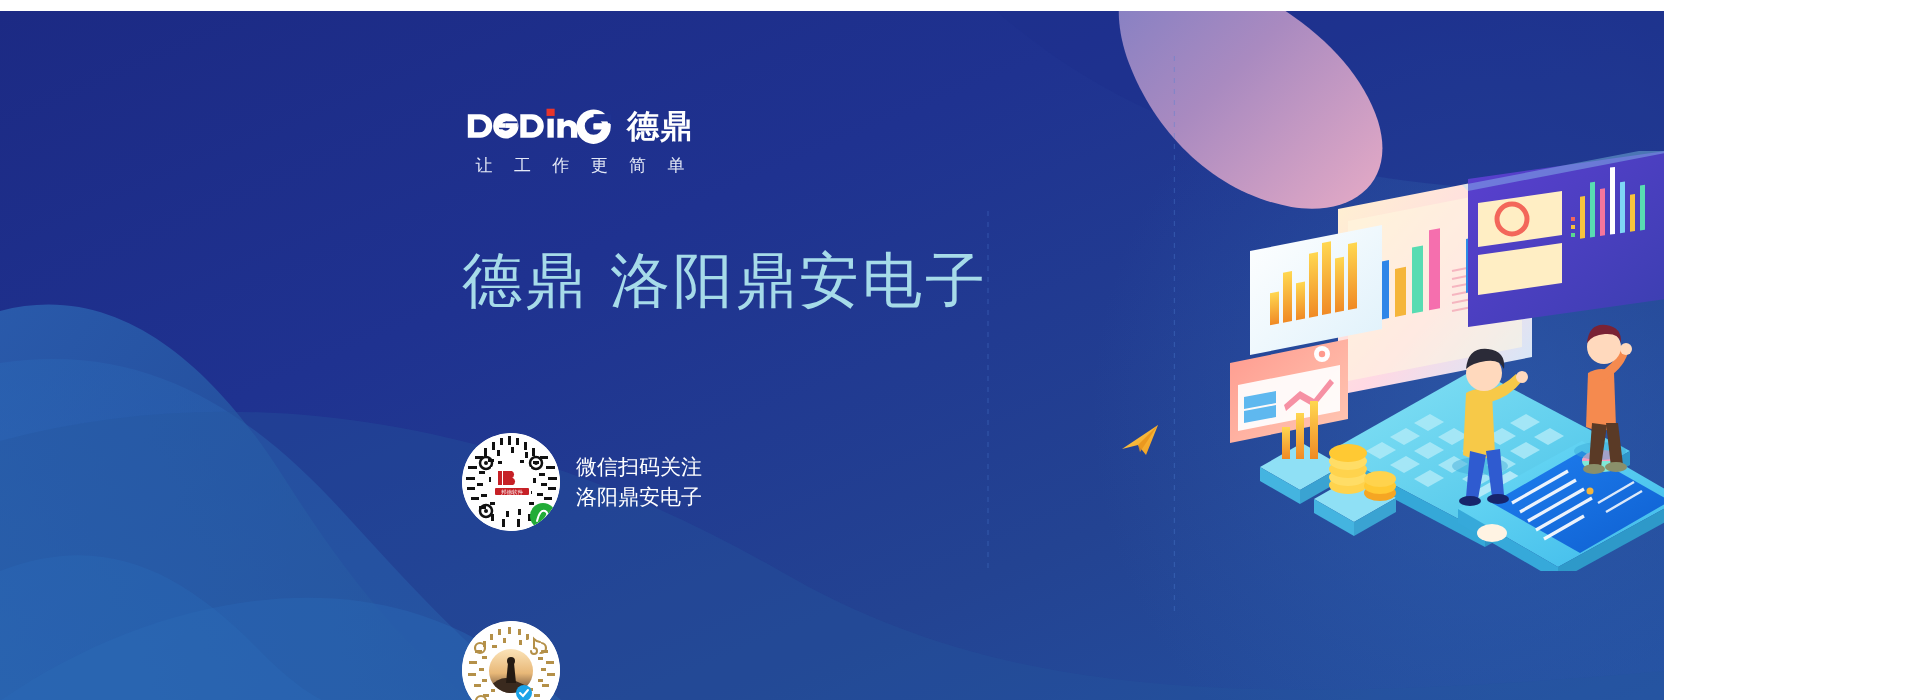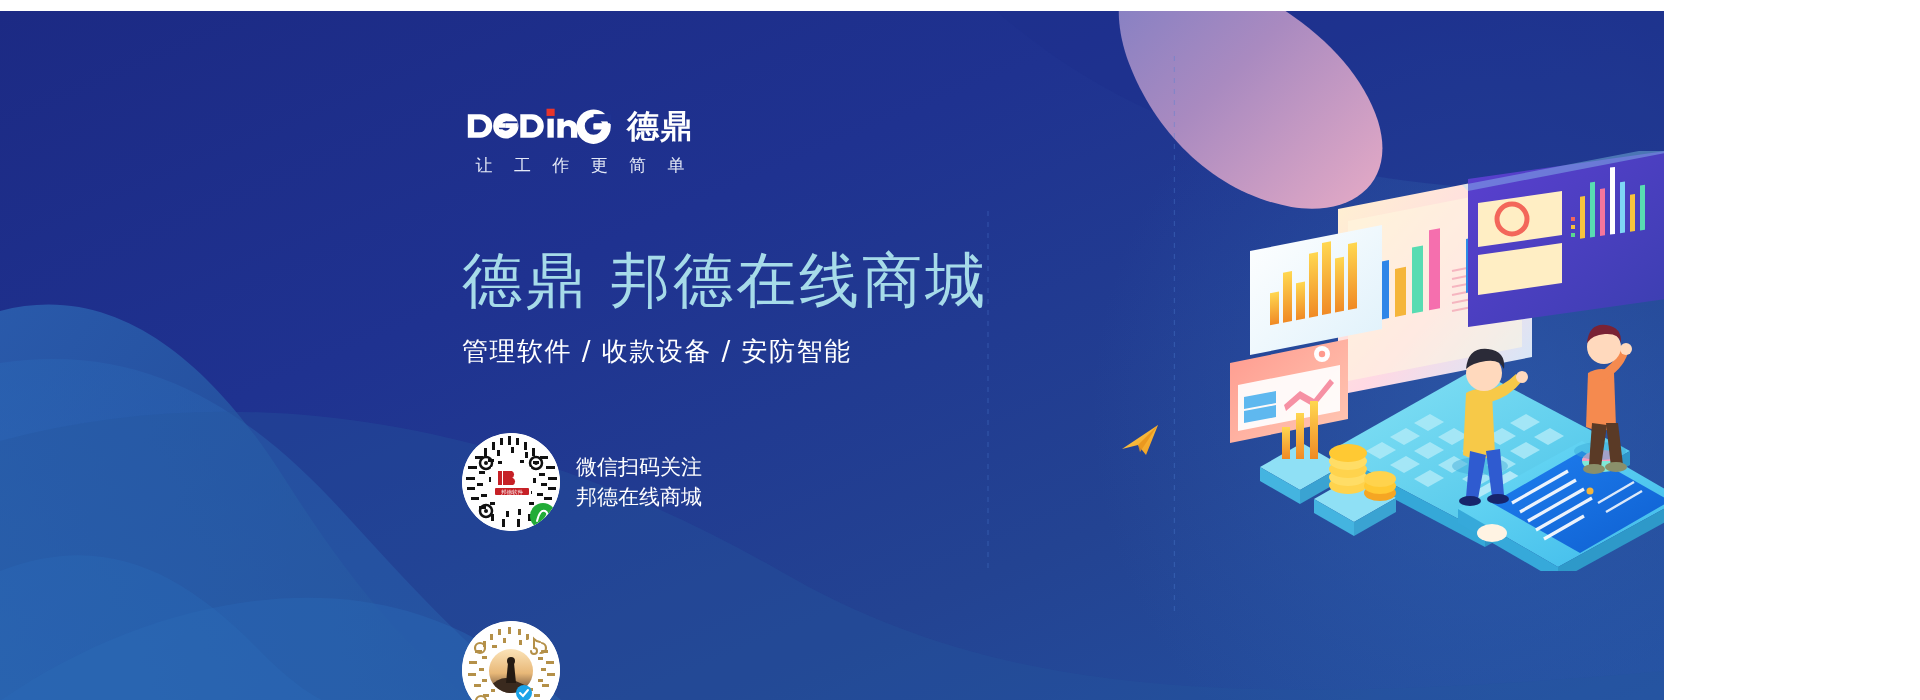--- a/index.html
+++ b/index.html
@@ -383,22 +383,21 @@
           <rect x="141" y="18" width="18" height="6" fill="#ffffff"></rect>
           <rect x="141" y="8" width="20" height="8" fill="#1f3290"></rect>
         </g>
         <rect x="89" y="2" width="9" height="8" fill="#e8352b"></rect>
       </svg>
       <span class="logo-cn">德鼎</span>
     </div>
     <div class="logo-tagline">让 工 作 更 简 单</div>
   </div>
 
-  <div class="headline">德鼎 邦德在线商城</div>
-  <div class="subhead">管理软件 / 收款设备 / 安防智能</div>
+  <div class="headline">德鼎 洛阳鼎安电子</div>
 
   <div class="qr-group">
 
     <div class="qr-item">
       <div class="qr-code">
         <svg viewBox="0 0 98 98" width="98" height="98">
           <circle cx="49" cy="49" r="49" fill="#ffffff"></circle>
           <g fill="#111111">
             <g>
               <rect x="46" y="3" width="3" height="9"></rect>
@@ -463,21 +462,21 @@
           </g>
           <text x="50" y="61" font-size="5.5" fill="#ffffff" text-anchor="middle" font-family="DejaVu Sans, sans-serif">邦德软件</text>
           <circle cx="81" cy="83" r="13" fill="#22ac38"></circle>
           <g stroke="#ffffff" stroke-width="2" fill="none" stroke-linecap="round">
             <path d="M75 88 q3 -12 8 -10 q4 2 1 6 q-3 4 1 6 q4 2 6 -5"></path>
           </g>
         </svg>
       </div>
       <div class="qr-text">
         <div>微信扫码关注</div>
-        <div>邦德在线商城</div>
+        <div>洛阳鼎安电子</div>
       </div>
     </div>
 
     <div class="qr-item">
       <div class="qr-code">
         <svg viewBox="0 0 98 98" width="98" height="98">
           <circle cx="49" cy="49" r="49" fill="#ffffff"></circle>
           <g fill="#b49048">
             <rect x="46" y="6" width="3" height="7"></rect>
               <rect x="56" y="8" width="3" height="6"></rect>

